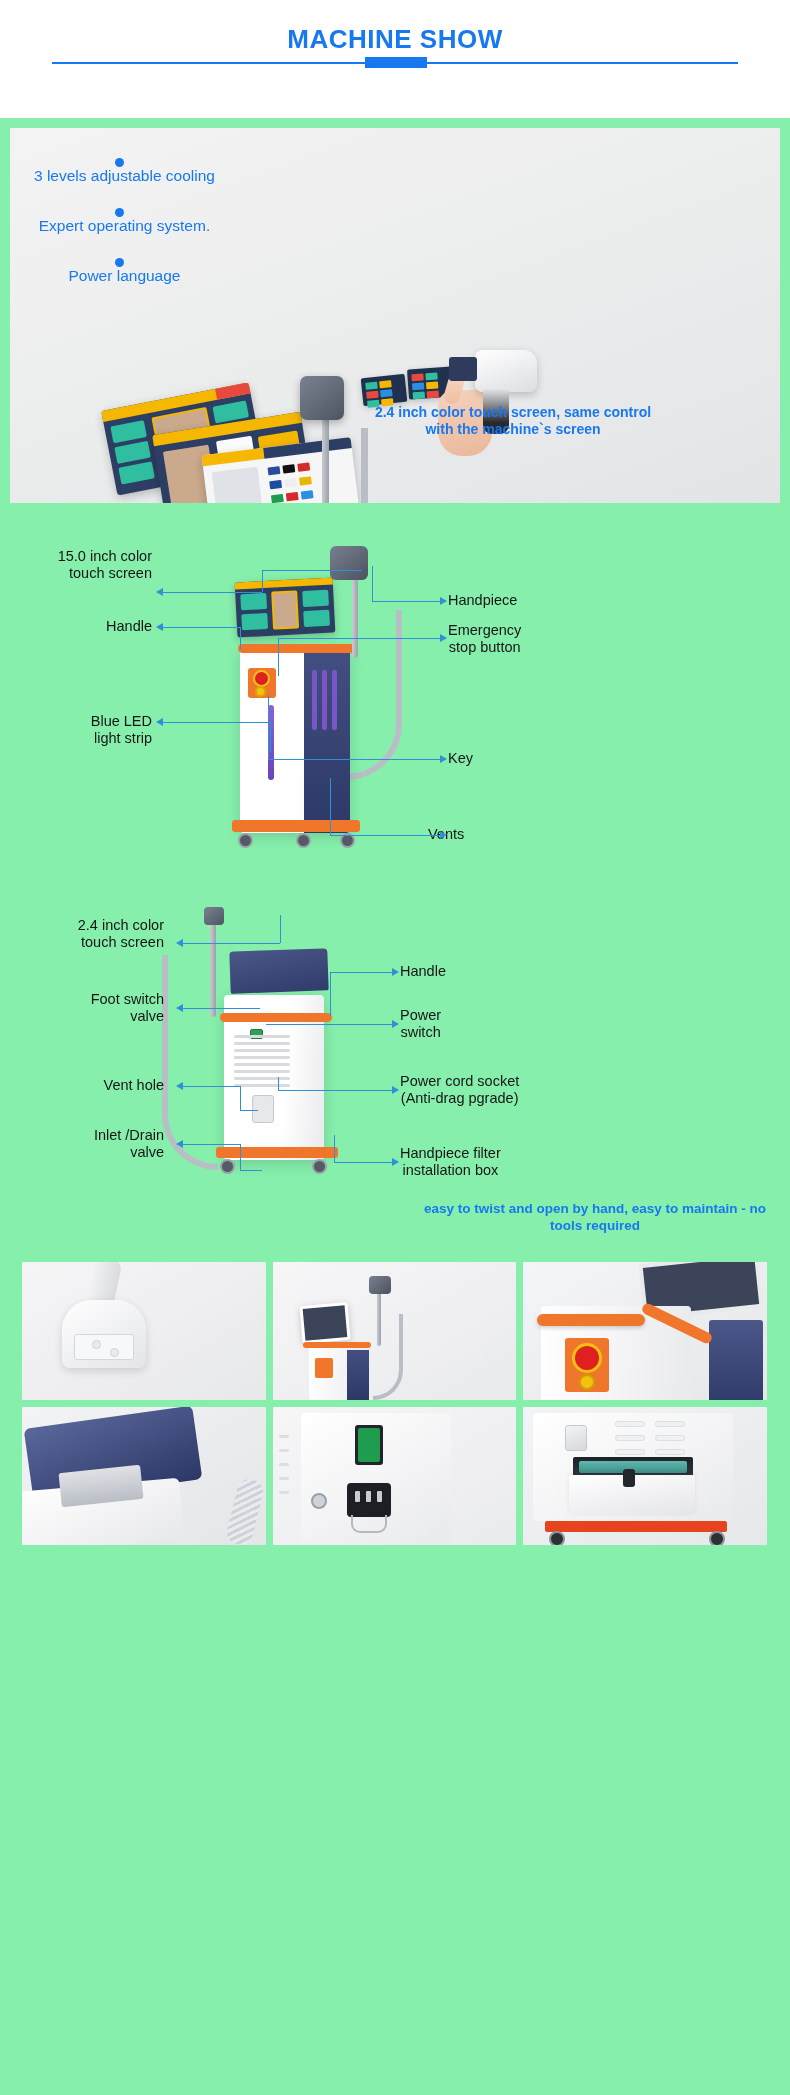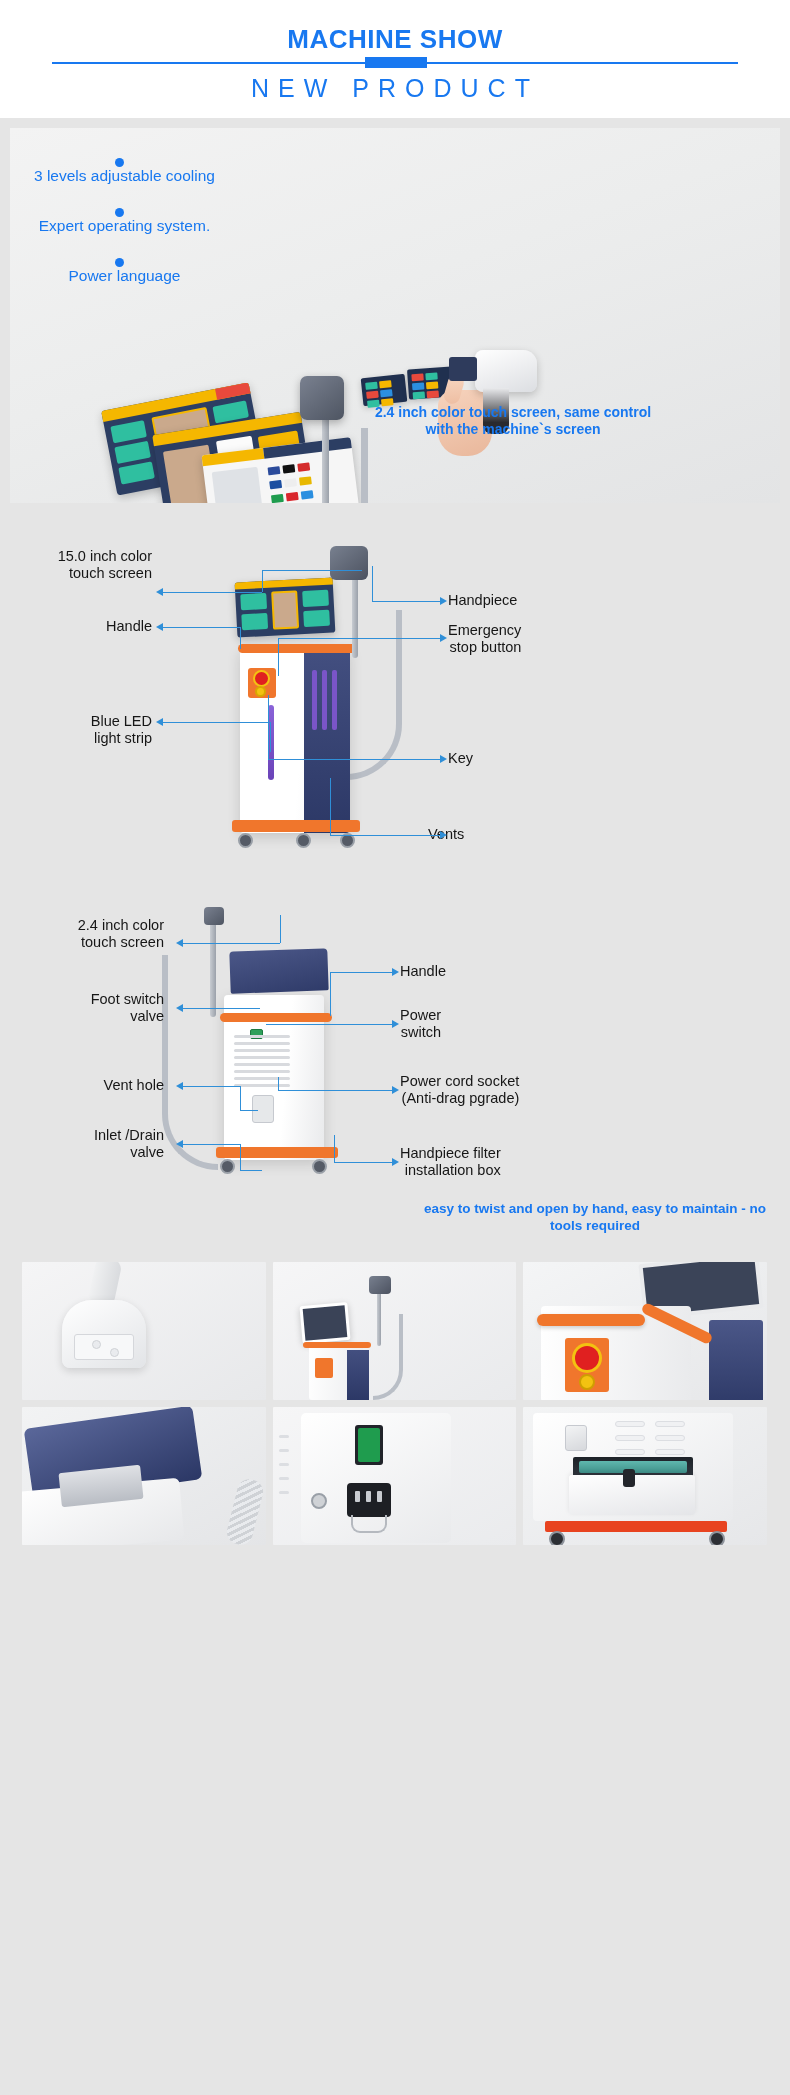--- a/index.html
+++ b/index.html
@@ -6,21 +6,21 @@
   html, body {
     width: 790px;
     background: #ffffff;
     font-family: "Liberation Sans", sans-serif;
   }
   .page {
     position: relative;
     width: 790px;
     height: 2095px;
     overflow: hidden;
-    background: #e5e5e5;
+    background: #86efac;
   }
 
   
   .header {
     position: absolute;
     left: 0; top: 0;
     width: 790px; height: 118px;
     background: #ffffff;
   }
   .header-title {
@@ -171,21 +171,21 @@
     transform: rotate(16deg);
   }
   .lbl {
     position: absolute;
     font-size: 14.5px;
     line-height: 17px;
     color: #161616;
     white-space: pre;
     font-family: "Liberation Sans", sans-serif;
   }
-  .lbl.r { text-align: right; }
+  .lbl.r { text-align: center; }
   .lbl.l { text-align: right; }
   .ln { position: absolute; background: #2f8fd8; }
   .ln.h { height: 1px; }
   .ln.v { width: 1px; }
   .arw {
     position: absolute;
     width: 0; height: 0;
     border-top: 4px solid transparent;
     border-bottom: 4px solid transparent;
   }
@@ -435,21 +435,20 @@
 </style>
 </head>
 <body>
 
 <div class="page">
 
   <div class="header">
     <div class="header-title">MACHINE SHOW</div>
     <div class="header-rule"></div>
     <div class="header-rule-knob"></div>
-    <div class="header-sub">NEW PRODUCT</div>
   </div>
 
   <div class="sec1">
 
     <div class="scr scr-a">
       <div class="scr-top">
         <div class="scr-top-r"></div>
       </div>
       <div class="tile" style="left:6px;top:17px;width:34px;height:17px;"></div>
       <div class="tile" style="left:6px;top:38px;width:34px;height:17px;"></div>

